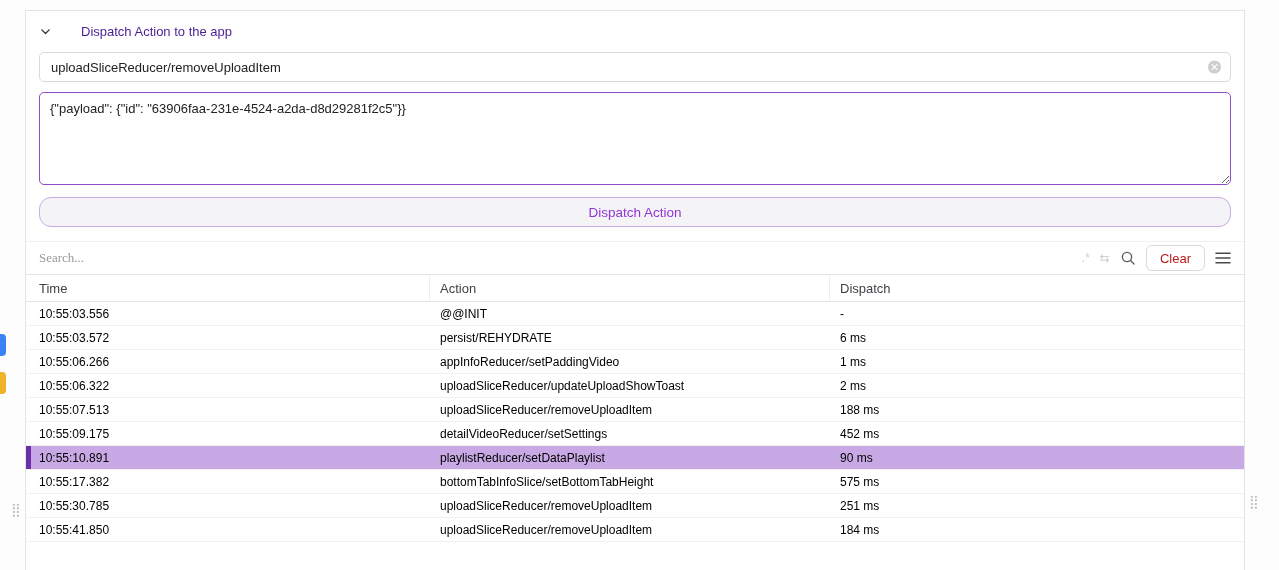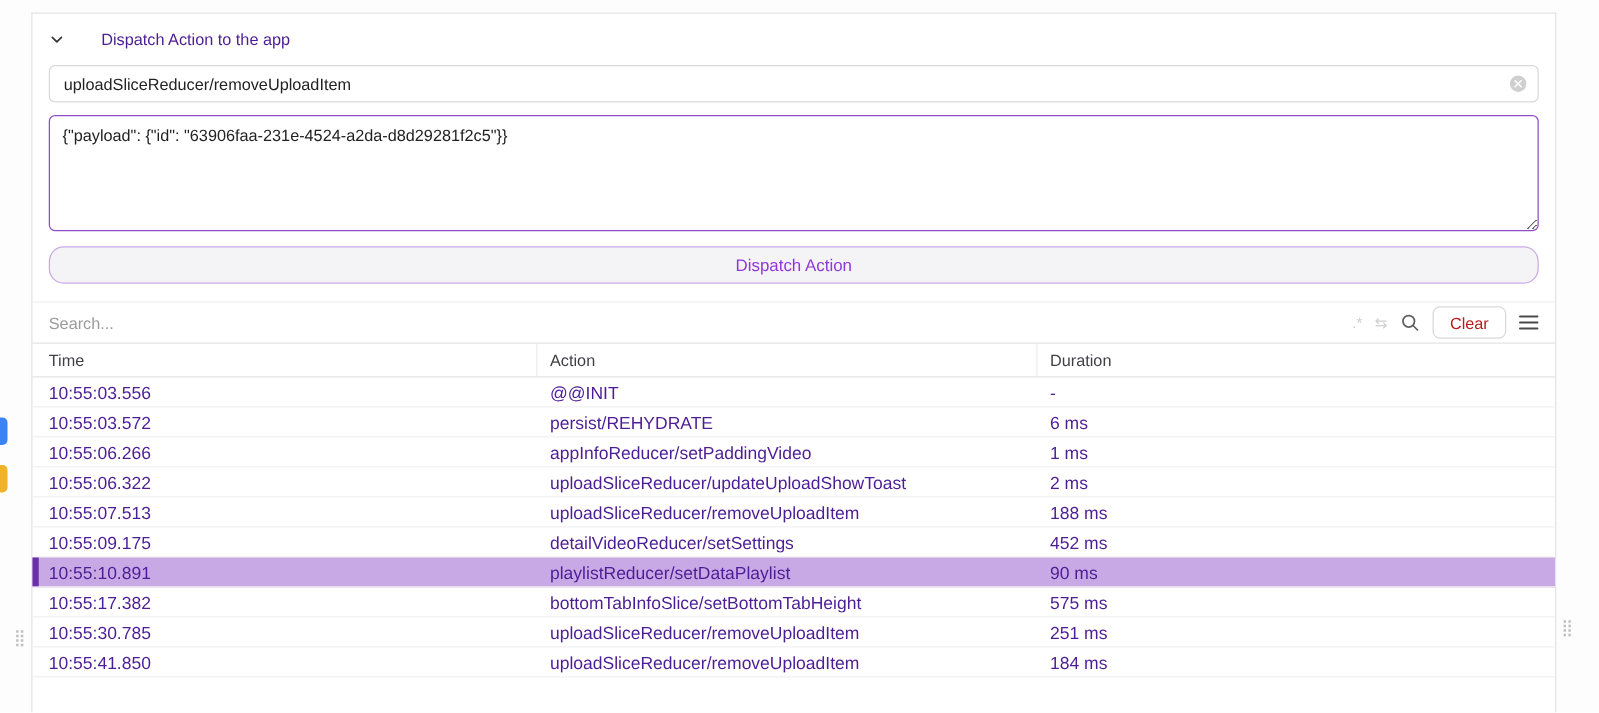--- a/index.html
+++ b/index.html
@@ -60,21 +60,21 @@
 
   .search-bar {
     margin-top: 14px; height: 34px;
     display: flex; align-items: center; gap: 10px;
     padding: 0 13px;
     border-top: 1px solid #f0f0f0;
     border-bottom: 1px solid #e4e4e4;
   }
   .search-input {
     flex: 1; border: none; outline: none; font-size: 13px; color: #a16207;
-    font-family: Liberation Sans, sans-serif; background: transparent;
+    font-family: Liberation Serif, serif; background: transparent;
   }
   .search-input::placeholder { color: #9b9b9b; }
   .faded-icon { color: #cfcfcf; font-size: 12px; line-height: 1; user-select: none; cursor: pointer; }
   .icon-btn { display: flex; align-items: center; cursor: pointer; }
   .clear-btn {
     height: 26px; padding: 0 13px;
     background: #fff; border: 1px solid #d9d9d9; border-radius: 6px;
     font-size: 13px; color: #b91c1c; cursor: pointer;
     font-family: "Liberation Sans", "DejaVu Sans", sans-serif;
   }
@@ -90,21 +90,21 @@
     border-right: 1px solid #ececec; padding-left: 13px;
   }
   .thead .hcell:nth-child(2), .thead .hcell:nth-child(3) { padding-left: 10px; text-align: center; }
   .thead .hcell:last-child { border-right: none; }
 
   .trow {
     position: relative;
     display: grid; grid-template-columns: 404px 400px 1fr;
     height: 24px; align-items: center;
     border-bottom: 1px solid #f1f1f1;
-    font-size: 14px; color: #4c1d95;
+    font-size: 12px; color: #000000;
     cursor: pointer;
   }
   .trow .cell { padding-left: 13px; overflow: hidden; white-space: nowrap; }
   .trow .cell:nth-child(2), .trow .cell:nth-child(3) { padding-left: 10px; }
   .trow.selected { background: #c9a9e5; }
   .trow.selected::before {
     content: ""; position: absolute; left: 0; top: 0; bottom: 0; width: 5px;
     background: #6b2fa8;
   }
 </style>
@@ -159,21 +159,21 @@
       <span class="icon-btn">
         <svg width="16" height="14" viewBox="0 0 16 14">
             <path d="M1 2.2h14M1 7h14M1 11.8h14" stroke="#4a4a4a" stroke-width="1.6" stroke-linecap="round"></path>
           </svg>
       </span>
     </div>
 
     <div class="thead">
       <div class="hcell">Time</div>
       <div class="hcell">Action</div>
-      <div class="hcell">Duration</div>
+      <div class="hcell">Dispatch</div>
     </div>
 
     <div class="tbody">
   <div class="trow">
     <div class="cell">10:55:03.556</div>
     <div class="cell">@@INIT</div>
     <div class="cell">-</div>
   </div>
 
   <div class="trow">

